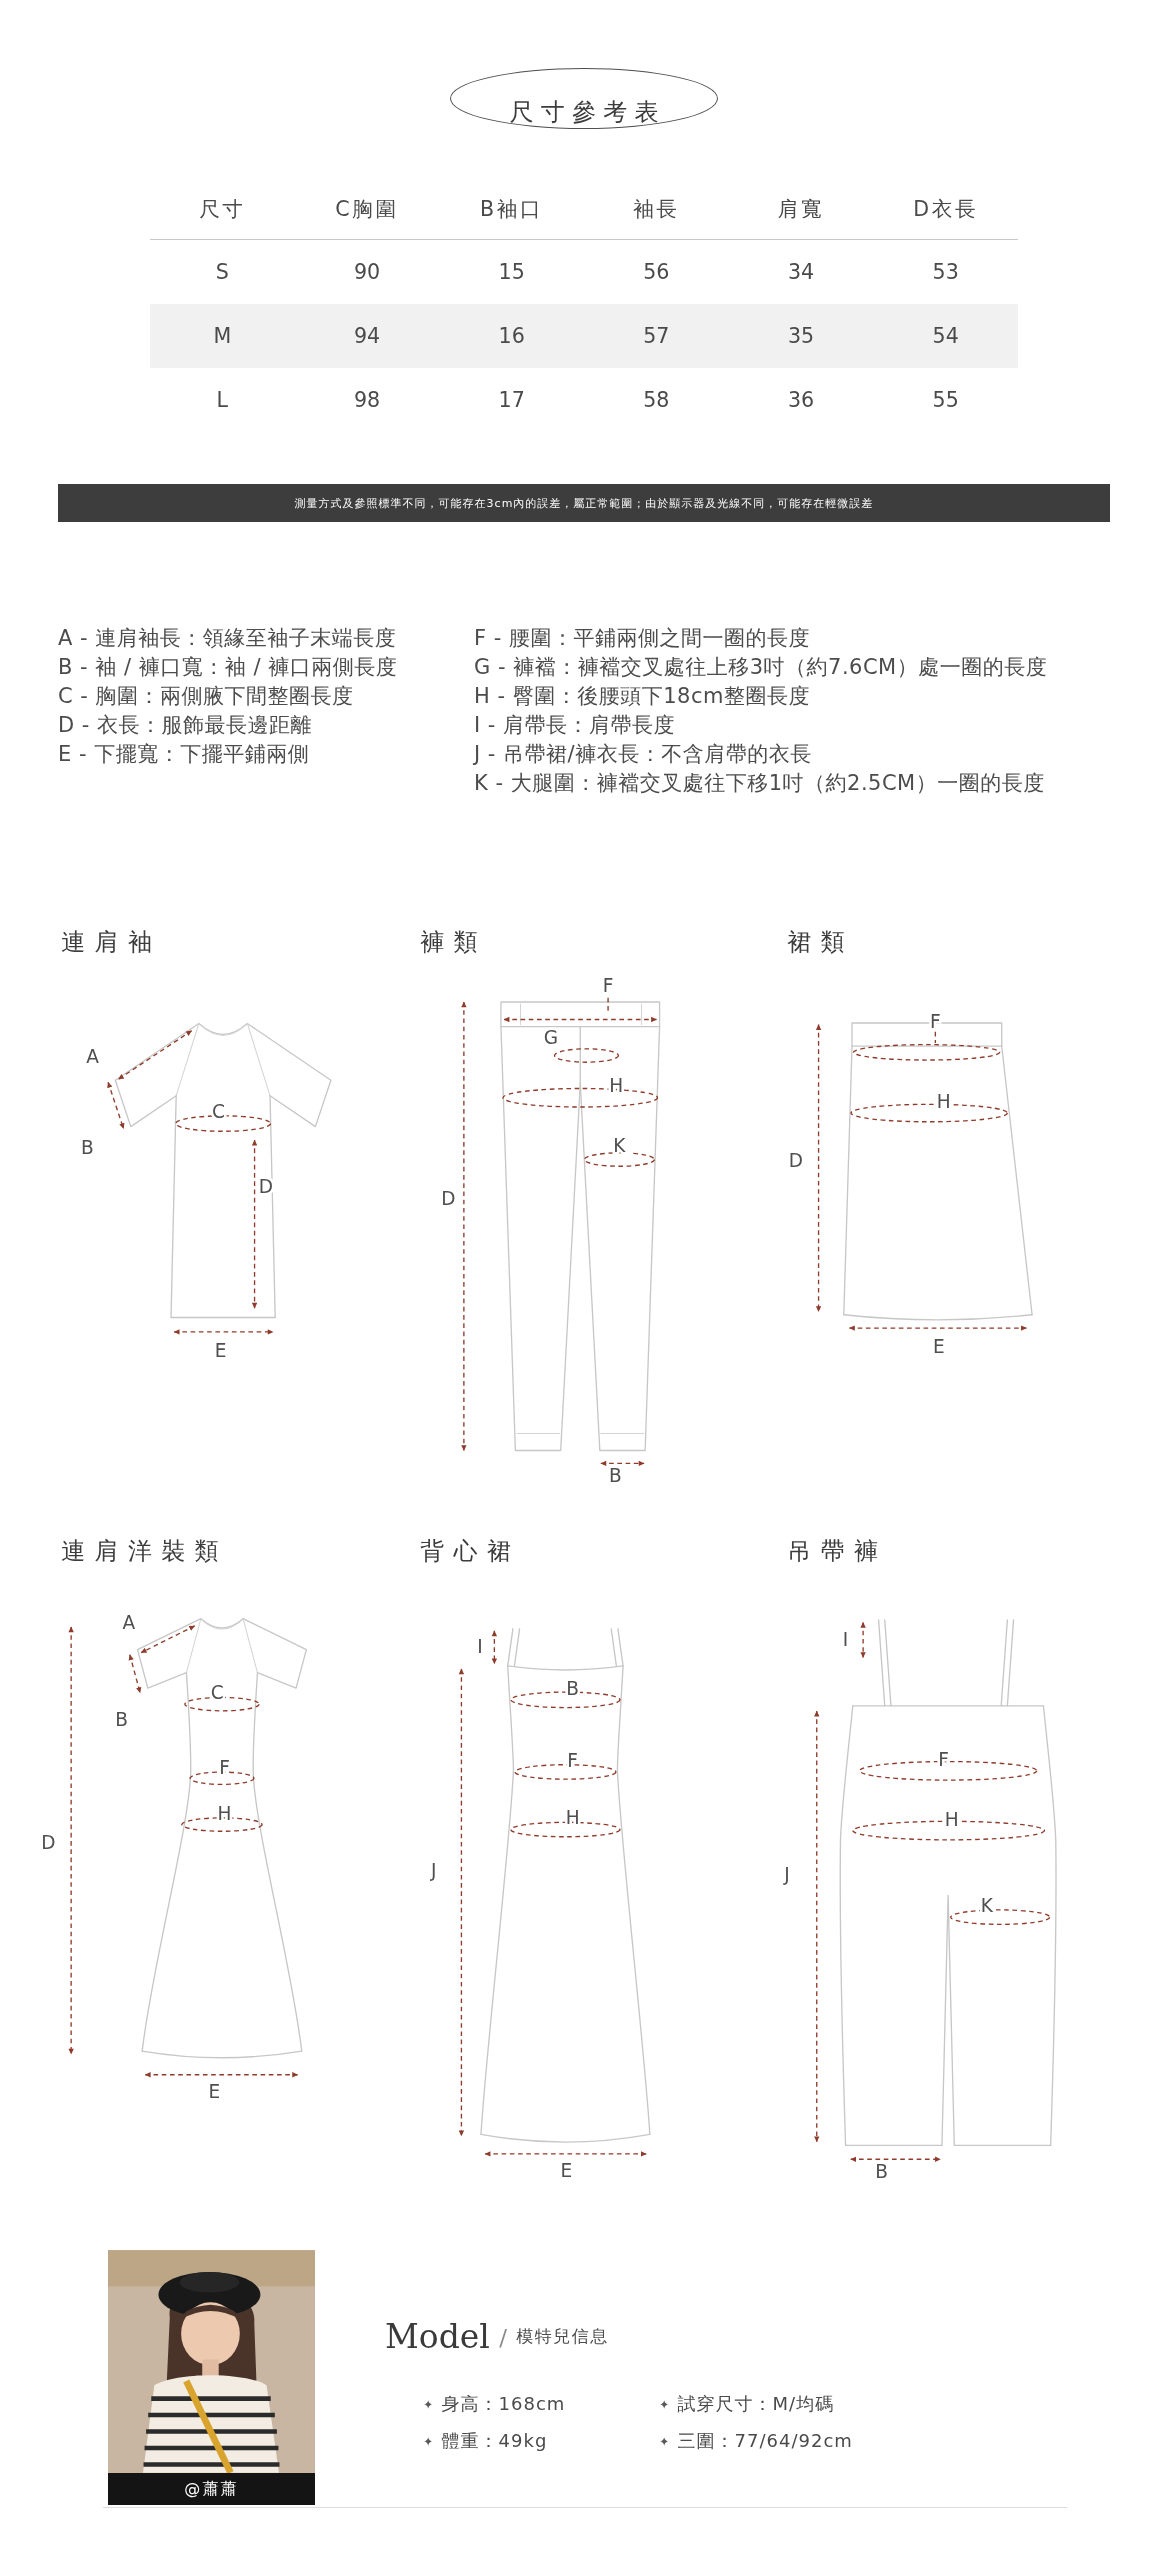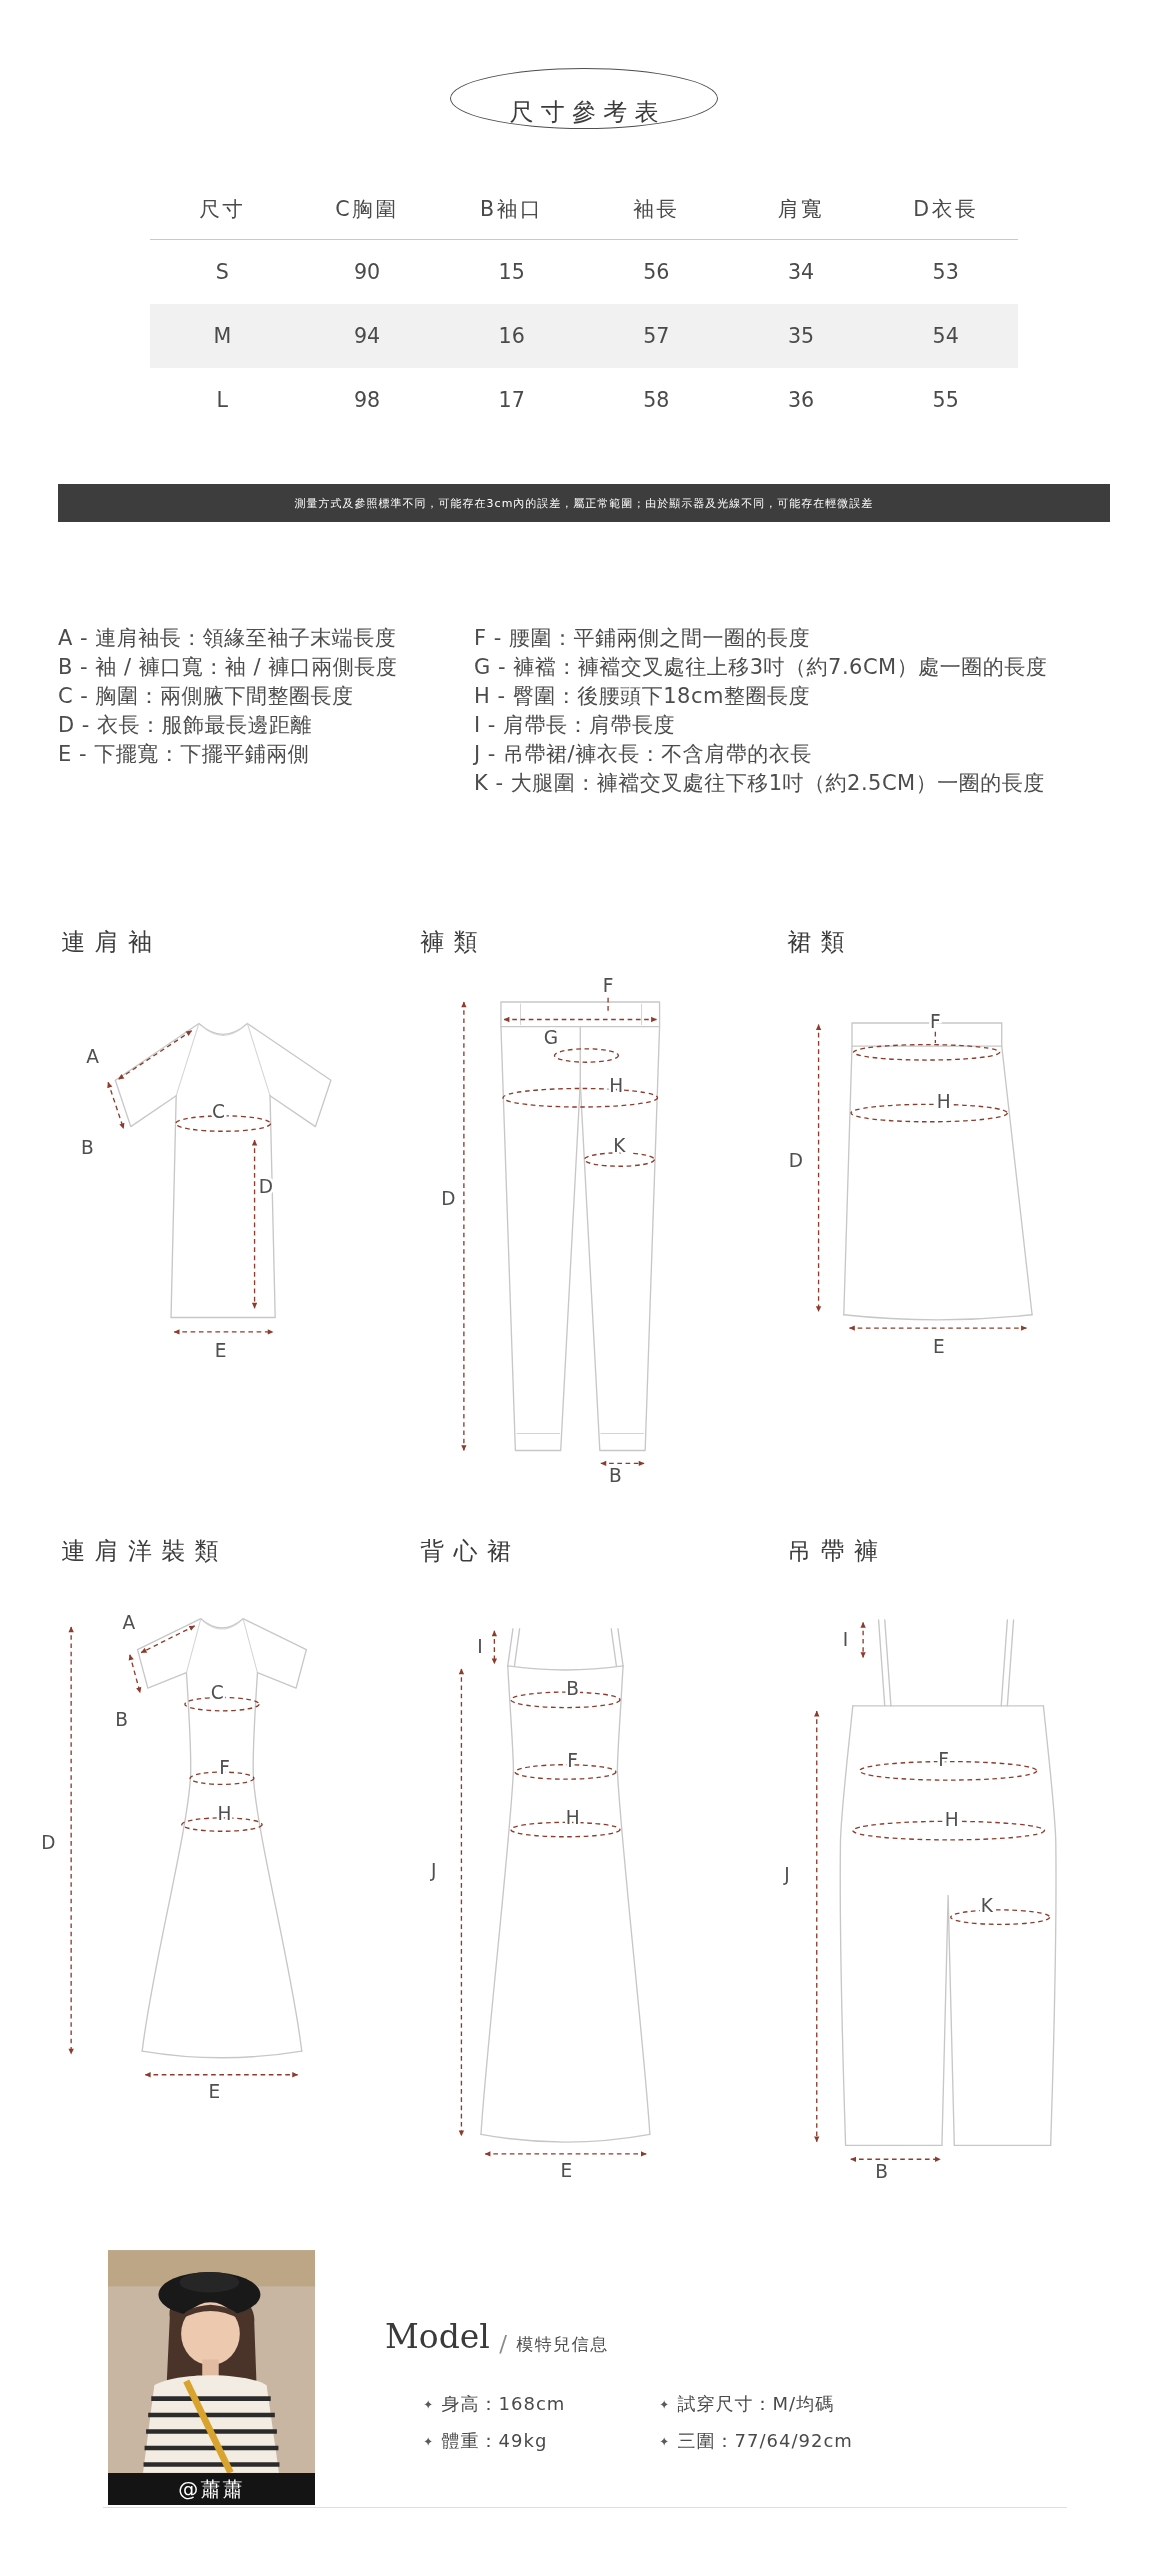--- a/index.html
+++ b/index.html
@@ -40,22 +40,22 @@
 
   .garment{fill:none;stroke:#c7c7c7;stroke-width:2.6;stroke-linejoin:round;stroke-linecap:round}
   .garment-thin{fill:none;stroke:#d4d4d4;stroke-width:2}
   .meas{fill:none;stroke:#8e3b2b;stroke-width:2.6;stroke-dasharray:9 7}
   .mlabel{fill:#4f4f4f;font-size:36px;text-anchor:middle;
     paint-order:stroke;stroke:#ffffff;stroke-width:10px;
     font-family:"DejaVu Sans","Liberation Sans",sans-serif}
 
   .model-photo{position:absolute;top:2250px;left:108px;width:207px;height:255px;background:#c8b6a2}
   .photo-caption{position:absolute;bottom:0;left:0;width:100%;height:32px;background:#141414;
-    color:#fff;font-size:20px;letter-spacing:2.1px;display:flex;align-items:center;justify-content:center}
-  .model-heading{position:absolute;top:2317px;left:385px;display:flex;align-items:flex-end;gap:9.3px}
+    color:#fff;font-size:16px;letter-spacing:2.1px;display:flex;align-items:center;justify-content:center}
+  .model-heading{position:absolute;top:2317px;left:385px;display:flex;align-items:center;gap:9.3px}
   .model-word{font-family:"DejaVu Serif","Liberation Serif",serif;font-size:33px;color:#3a3a3a}
   .model-slash{font-family:"DejaVu Serif","Liberation Serif",serif;font-size:23px;color:#8a8a8a}
   .model-sub{font-size:17px;color:#4c4c4c;letter-spacing:1.5px}
   .model-details{position:absolute;top:2392px;left:423px;display:grid;
     grid-template-columns:236px auto;row-gap:13.4px;font-size:18px;color:#4a4a4a;letter-spacing:1px}
   .detail-item{display:flex;align-items:center;gap:7.2px;white-space:nowrap}
   .bullet{font-size:12.4px;color:#5a5a5a}
   .bottom-rule{position:absolute;top:2507px;left:103px;width:964px;border-top:1px solid #dedede}
 </style>
 </head>

